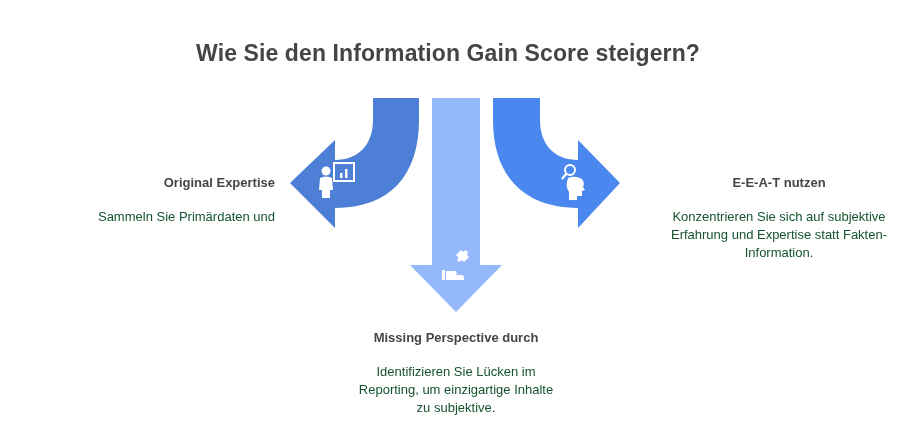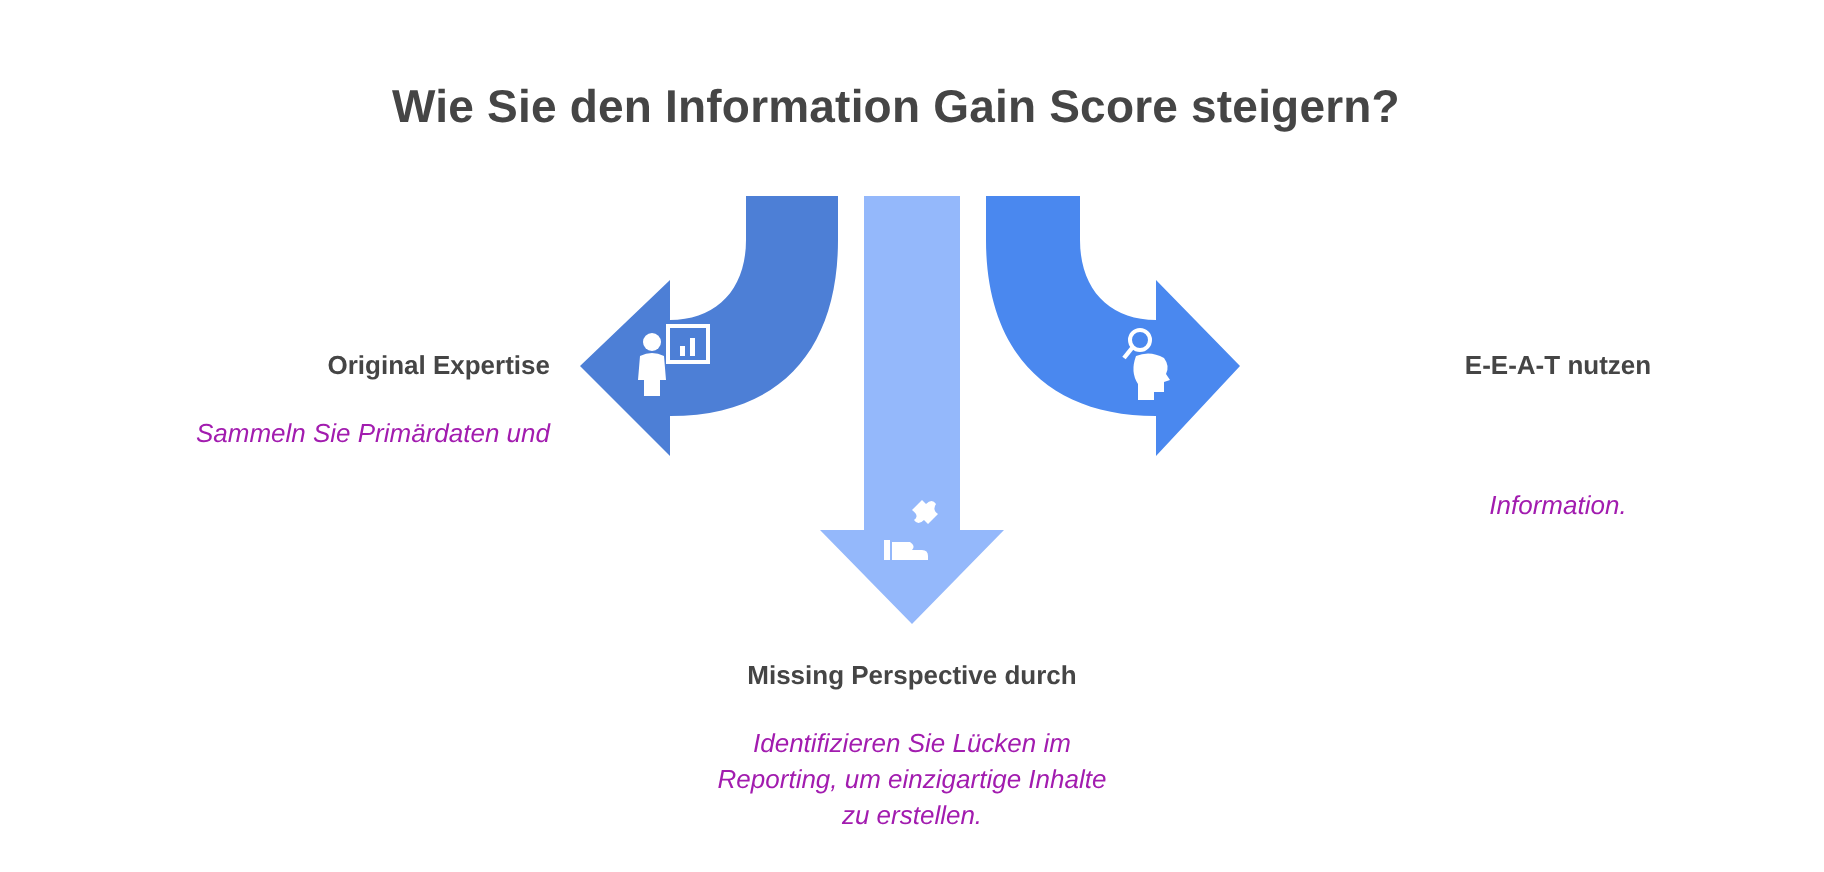--- a/index.html
+++ b/index.html
@@ -3,21 +3,21 @@
 <meta charset="utf-8">
 <style>
   html, body { margin: 0; padding: 0; background: #ffffff; }
   body { width: 912px; height: 436px; position: relative; overflow: hidden;
          font-family: "Liberation Sans", "DejaVu Sans", sans-serif; color: #4a4a4a; }
   .title { position: absolute; left: 0; top: 40px; width: 896px; text-align: center;
            font-size: 23px; font-weight: bold; color: #454545; letter-spacing: 0.1px; }
   svg.diagram { position: absolute; left: 0; top: 0; }
   .block { position: absolute; }
   .block h3 { margin: 0 0 18px 0; font-size: 13px; font-weight: bold; color: #454545; }
-  .block p { margin: 0; font-size: 13px; line-height: 18px; color: #a21caf; font-style: italic; }
+  .block p { margin: 0; font-size: 13px; line-height: 18px; color: #14532d; }
   .left { left: 40px; top: 175px; width: 235px; text-align: right; }
   .right { left: 644px; top: 175px; width: 270px; text-align: center; }
   .bottom { left: 316px; top: 330px; width: 280px; text-align: center; }
 </style>
 </head>
 <body>
 
 <div class="title">Wie Sie den Information Gain Score steigern?</div>
 
 <svg class="diagram" width="912" height="436" viewBox="0 0 912 436">
@@ -59,26 +59,26 @@
   <h3>Original Expertise</h3>
   <p>
     <span>Sammeln Sie Primärdaten und</span><br>
     <br>
   </p>
 </div>
 
 <div class="block right">
   <h3>E-E-A-T nutzen</h3>
   <p>
-    <br>
-    <br>
+    <span>Konzentrieren Sie sich auf subjektive</span><br>
+    <span>Erfahrung und Expertise statt Fakten-</span><br>
     <span>Information.</span>
   </p>
 </div>
 
 <div class="block bottom">
   <h3>Missing Perspective durch</h3>
   <p>
     <span>Identifizieren Sie Lücken im</span><br>
     <span>Reporting, um einzigartige Inhalte</span><br>
-    <span>zu erstellen.</span>
+    <span>zu subjektive.</span>
   </p>
 </div>
 
 </body></html>

